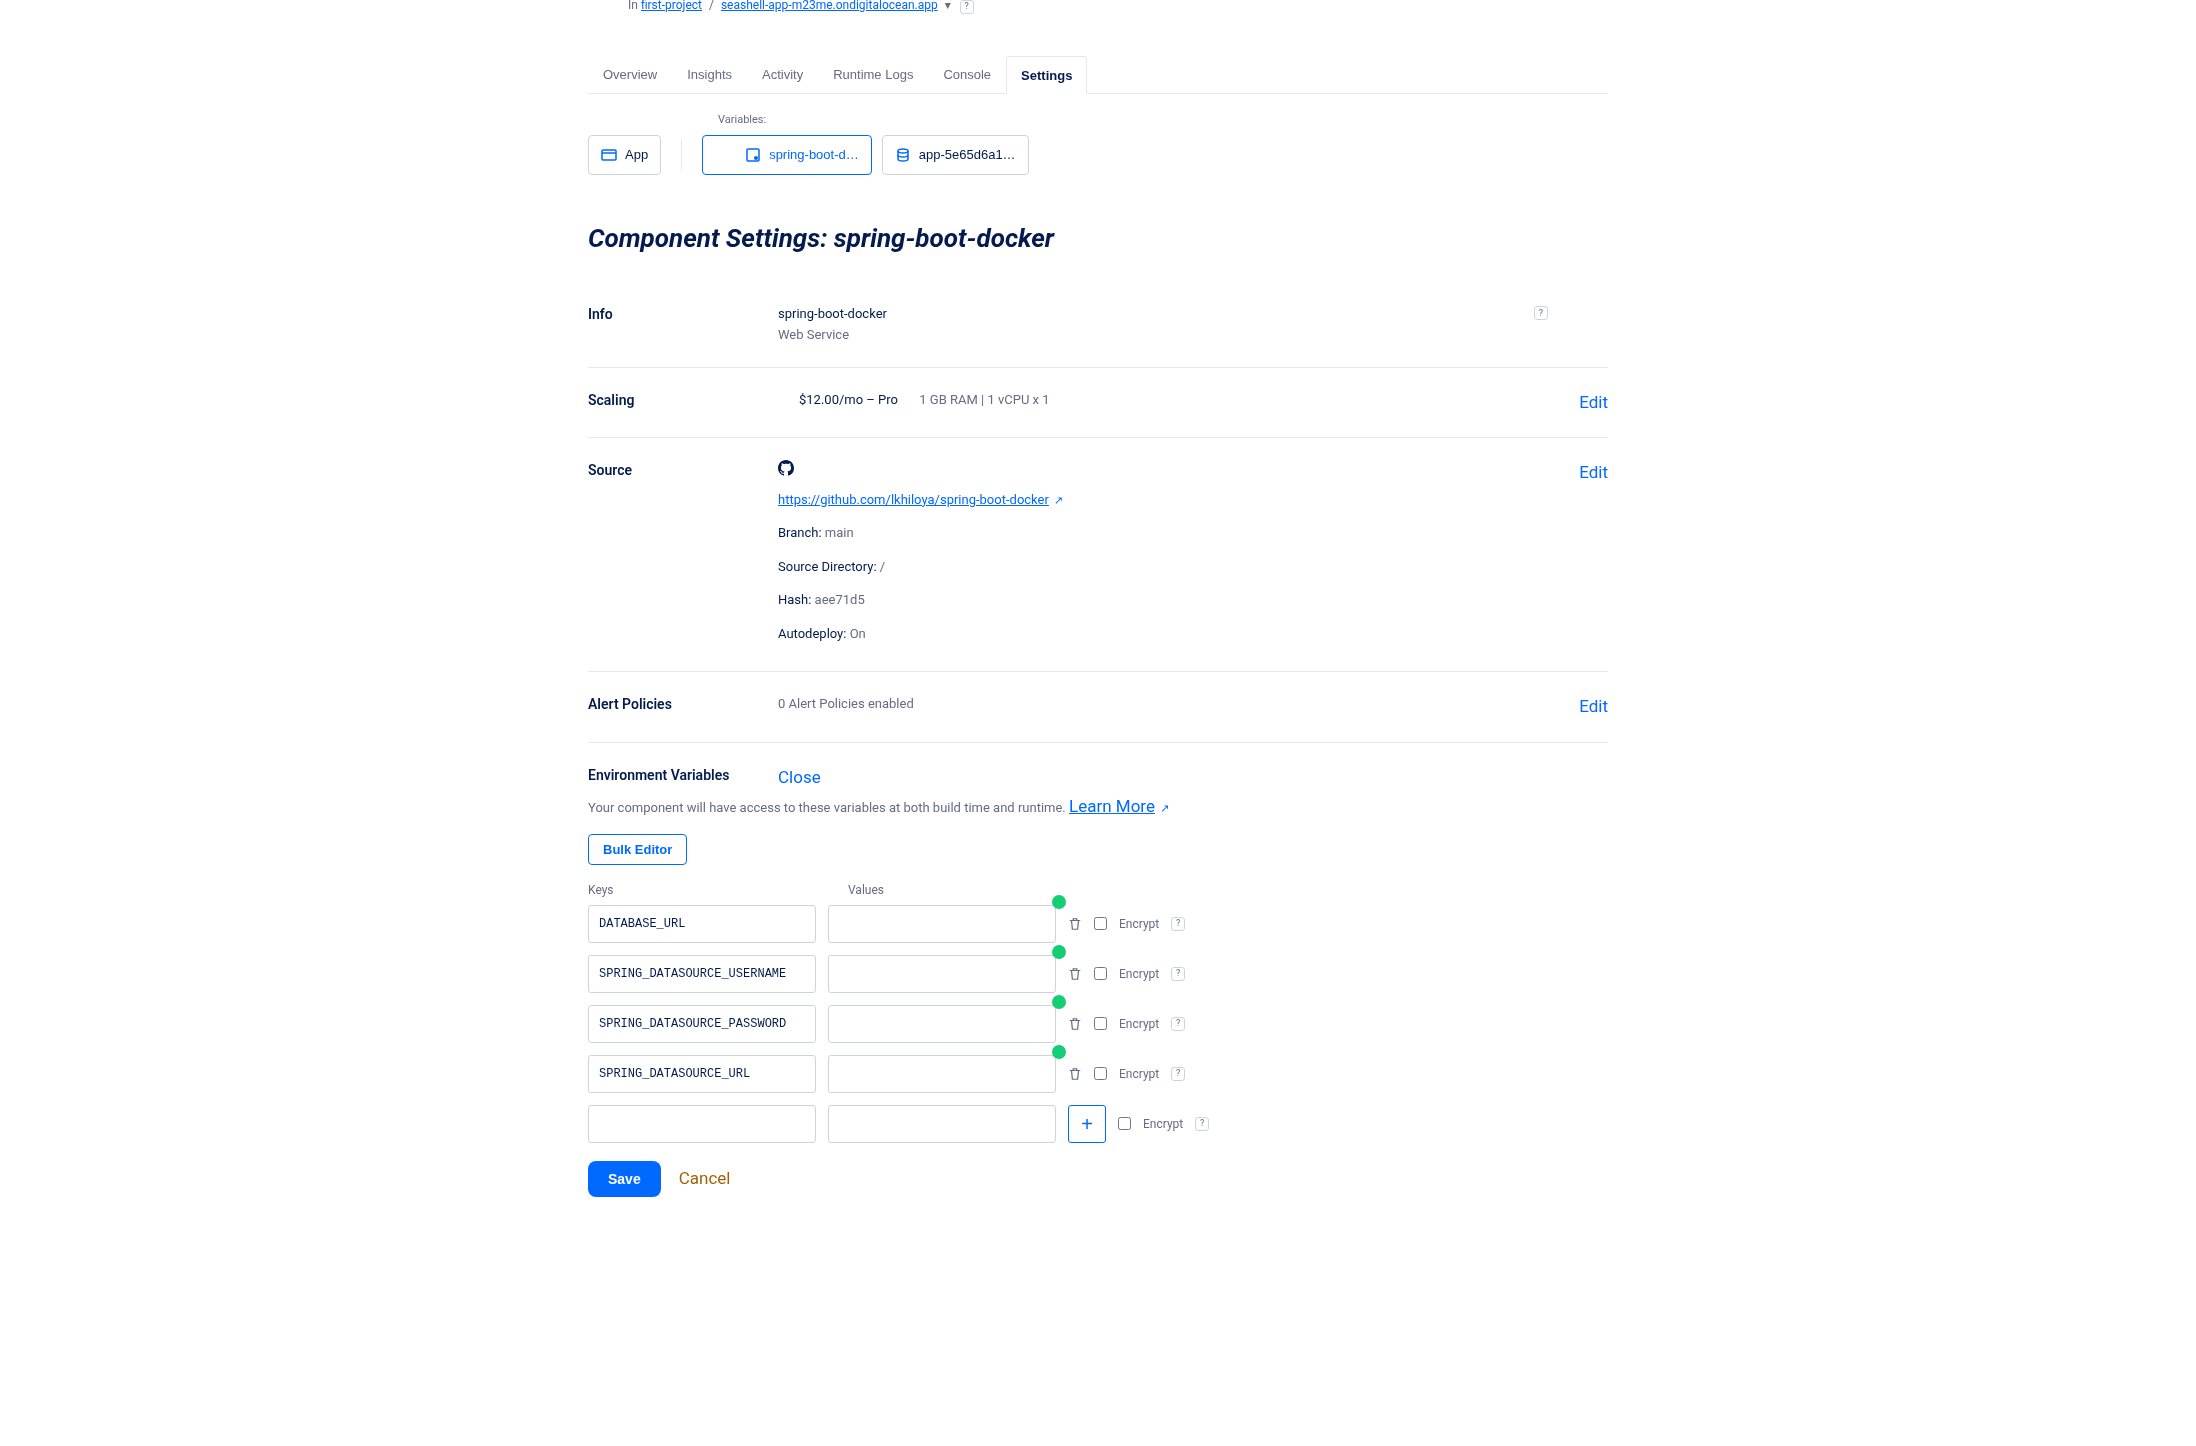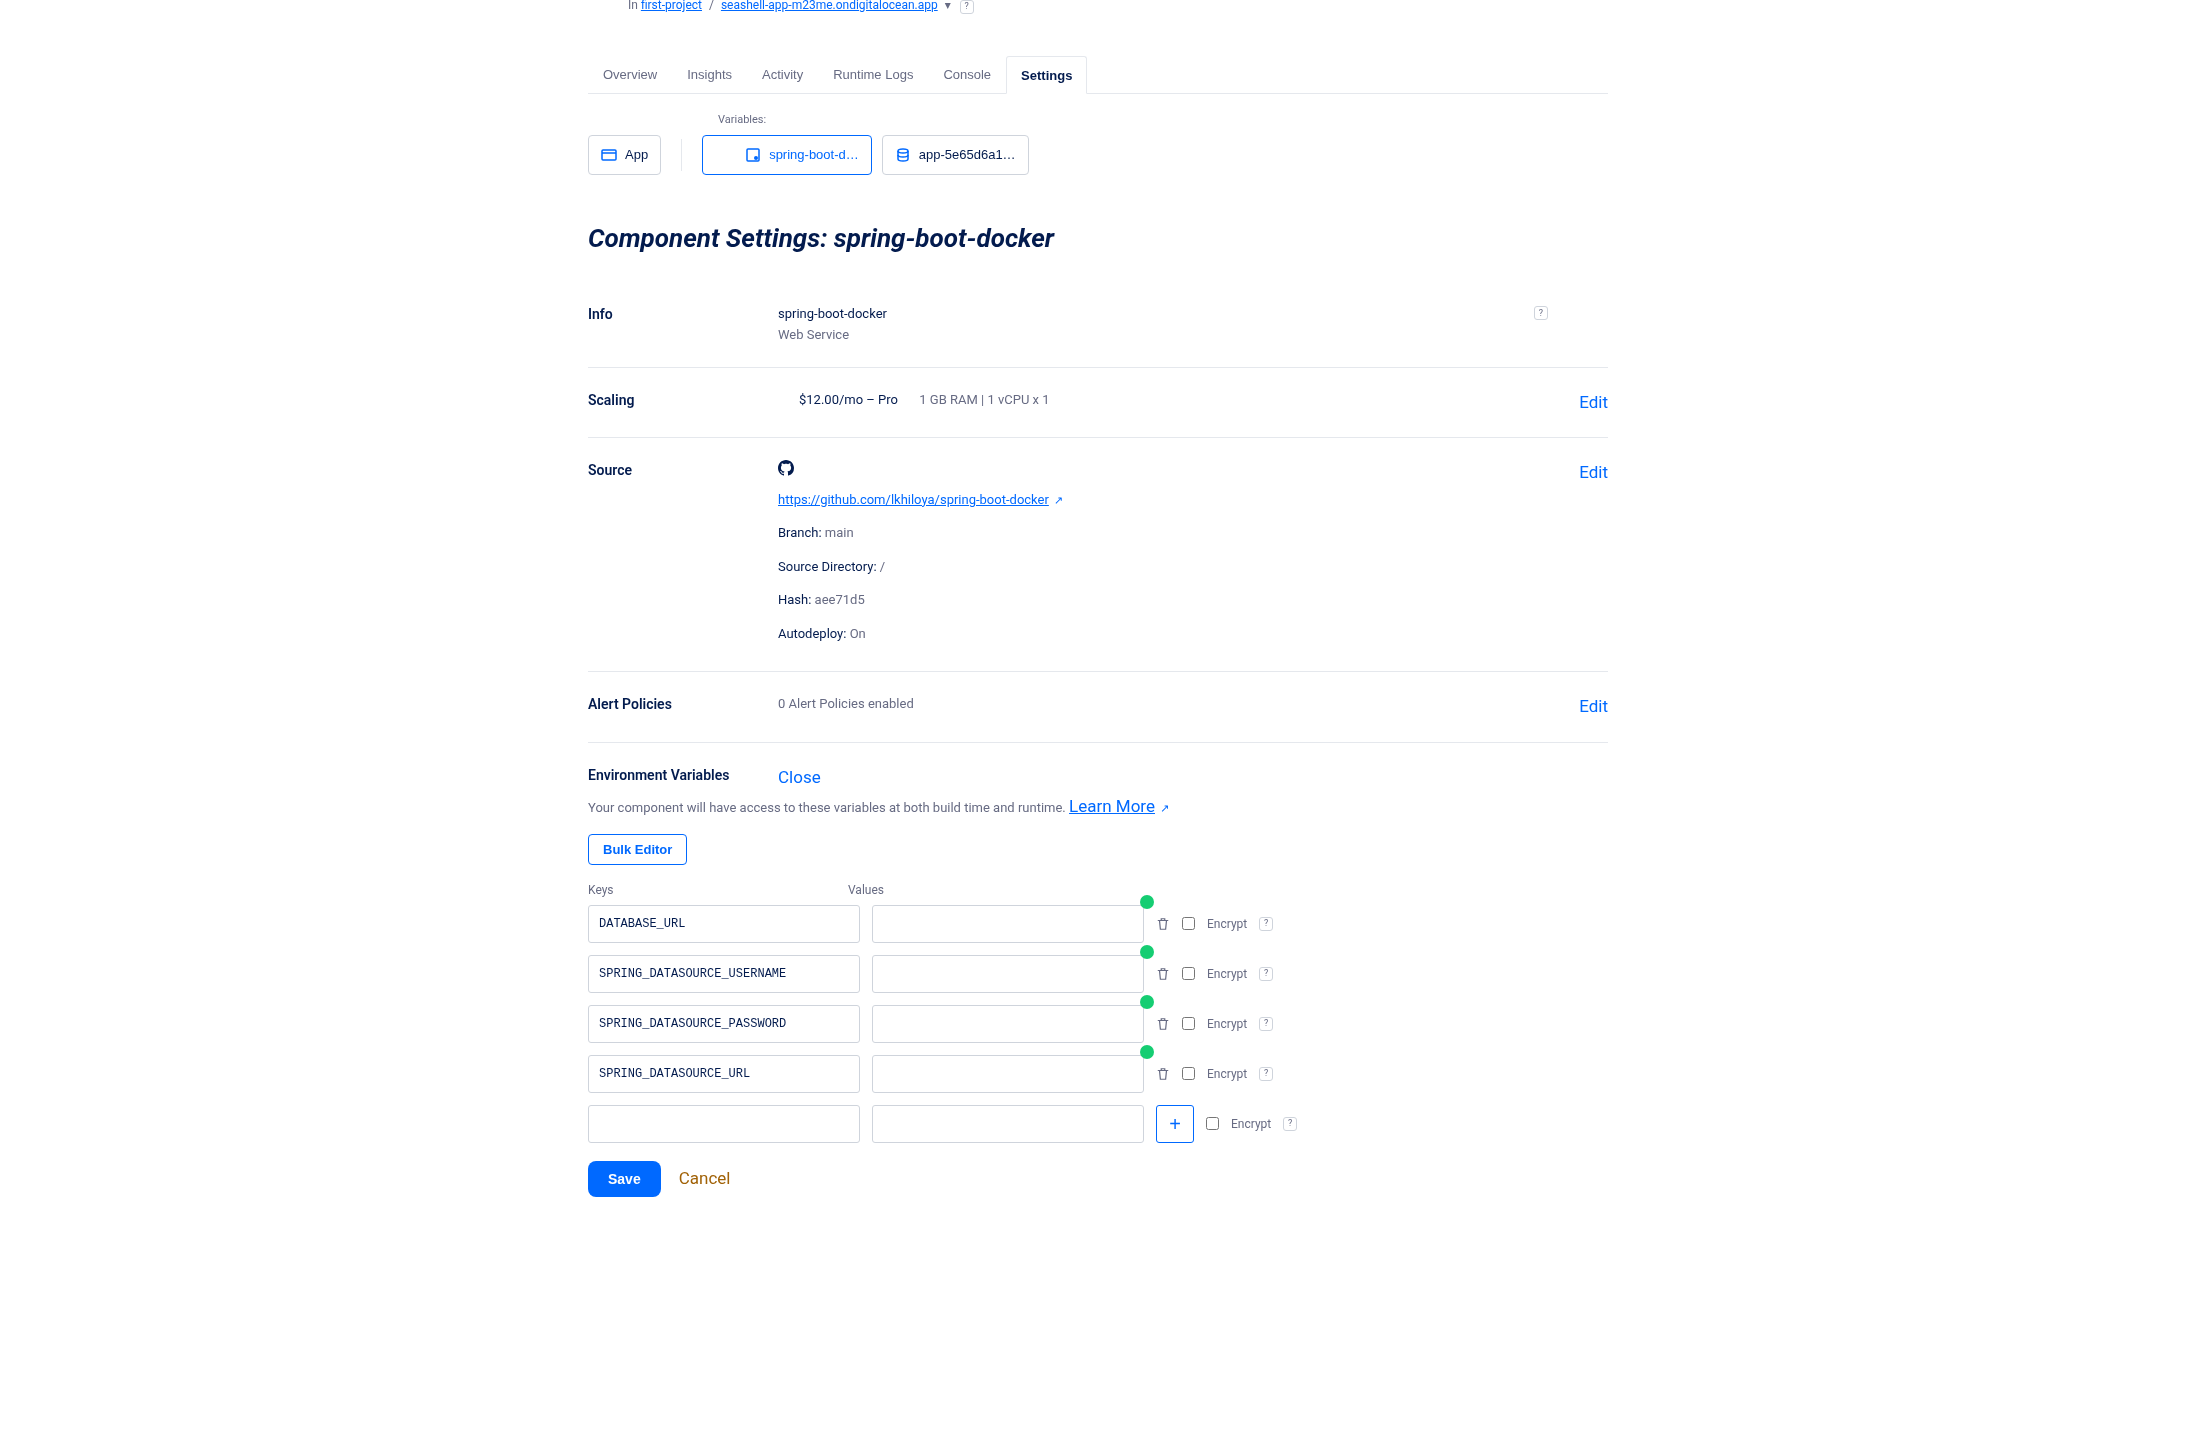--- a/index.html
+++ b/index.html
@@ -132,21 +132,21 @@
   }
   .kv-headers { display: flex; gap: 16px; font-size: 12px; color: #676b83; margin-bottom: 6px; }
   .kv-headers .kh { width: 244px; }
   .kv-row {
     display: flex;
     align-items: center;
     gap: 12px;
     margin-bottom: 12px;
   }
   .kv-input {
-    width: 272px;
+    width: 228px;
     height: 38px;
     border: 1px solid #cfd4dc;
     border-radius: 3px;
     padding: 16px 10px;
     font-family: "SFMono-Regular", Consolas, "Liberation Mono", Menlo, monospace;
     font-size: 12px;
     color: #031b4e;
   }
   .val-wrap { position: relative; }
   .val-badge {

